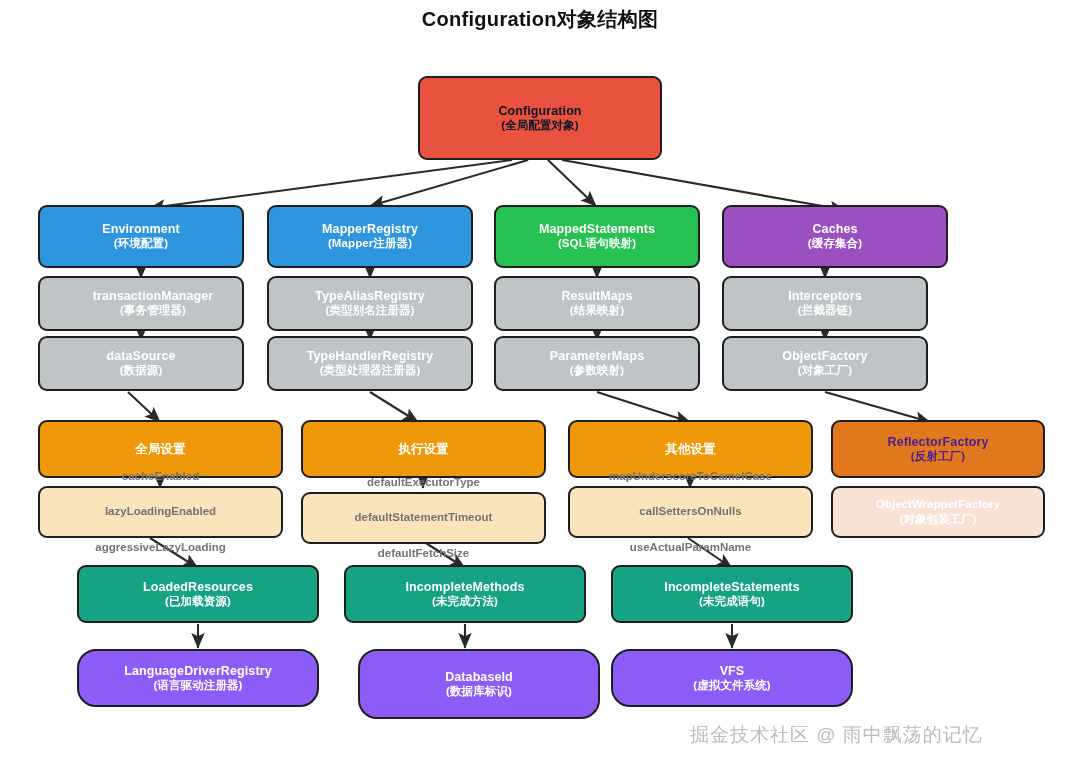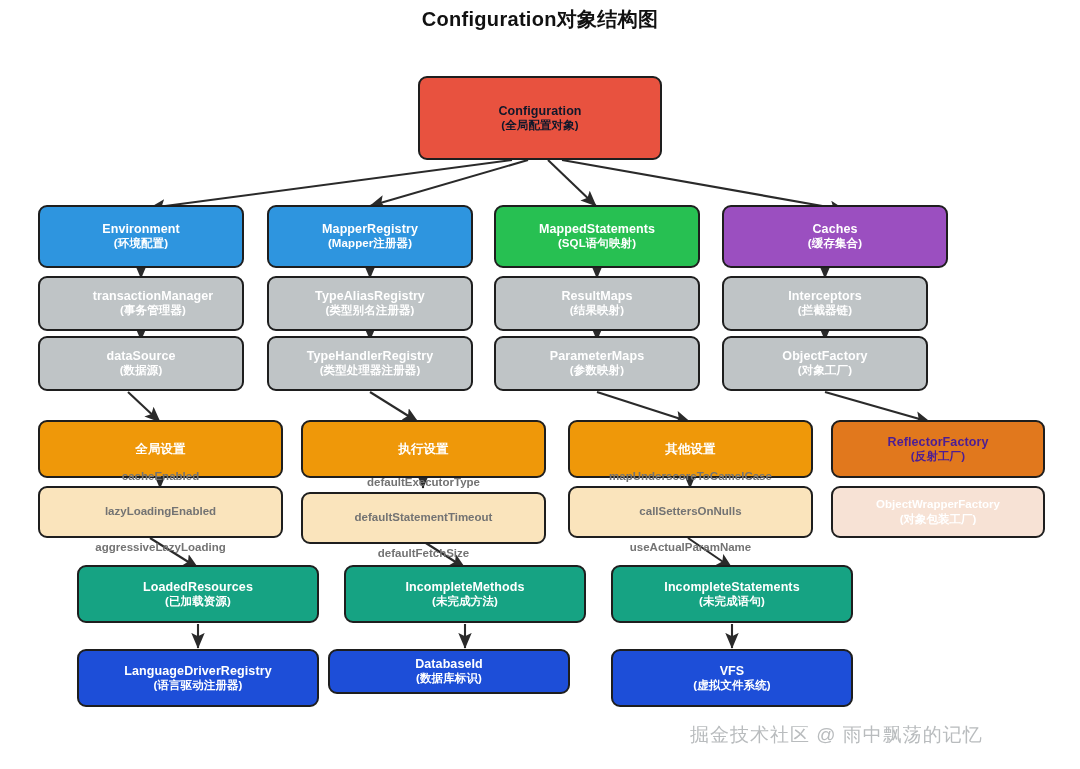--- a/index.html
+++ b/index.html
@@ -64,21 +64,21 @@
   .c-root   { background: #e8523f; color: #0f172a; }
   .c-blue   { background: #2e95df; color: #ffffff; }
   .c-green  { background: #27c052; color: #ffffff; }
   .c-purple { background: #9b4fc0; color: #ffffff; }
   .c-gray   { background: #bfc4c6; color: #ffffff; }
   .c-orange { background: #ef9809; color: #ffffff; }
   .c-orange-d { background: #e1781d; color: #4c1d95; }
   .c-cream  { background: #fae4bc; color: #737373; gap: 20px; }
   .c-cream-l{ background: #f7e2d5; color: #ffffff; }
   .c-teal   { background: #16a383; color: #ffffff; }
-  .c-dgray  { background: #1d4ed8; color: #ffffff; }
+  .c-dgray  { background: #8b5cf6; color: #ffffff; border-radius: 19px; }
 
   #page-title {
     position: absolute;
     left: 0;
     top: 6px;
     width: 1080px;
     text-align: center;
     font-size: 20px;
     font-weight: bold;
     color: #111111;
@@ -244,21 +244,21 @@
   </div>
   <div class="node c-dgray" style="left:77px; top:649px; width:242px; height:58px;">
     <span class="l1">LanguageDriverRegistry</span>
     <span class="l2">(语言驱动注册器)</span>
   </div>
 
   <div class="node c-teal" style="left:344px; top:565px; width:242px; height:58px;">
     <span class="l1">IncompleteMethods</span>
     <span class="l2">(未完成方法)</span>
   </div>
-  <div class="node c-dgray" style="left:328px; top:649px; width:242px; height:45px;">
+  <div class="node c-dgray" style="left:358px; top:649px; width:242px; height:70px;">
     <span class="l1">DatabaseId</span>
     <span class="l2">(数据库标识)</span>
   </div>
 
   <div class="node c-teal" style="left:611px; top:565px; width:242px; height:58px;">
     <span class="l1">IncompleteStatements</span>
     <span class="l2">(未完成语句)</span>
   </div>
   <div class="node c-dgray" style="left:611px; top:649px; width:242px; height:58px;">
     <span class="l1">VFS</span>

